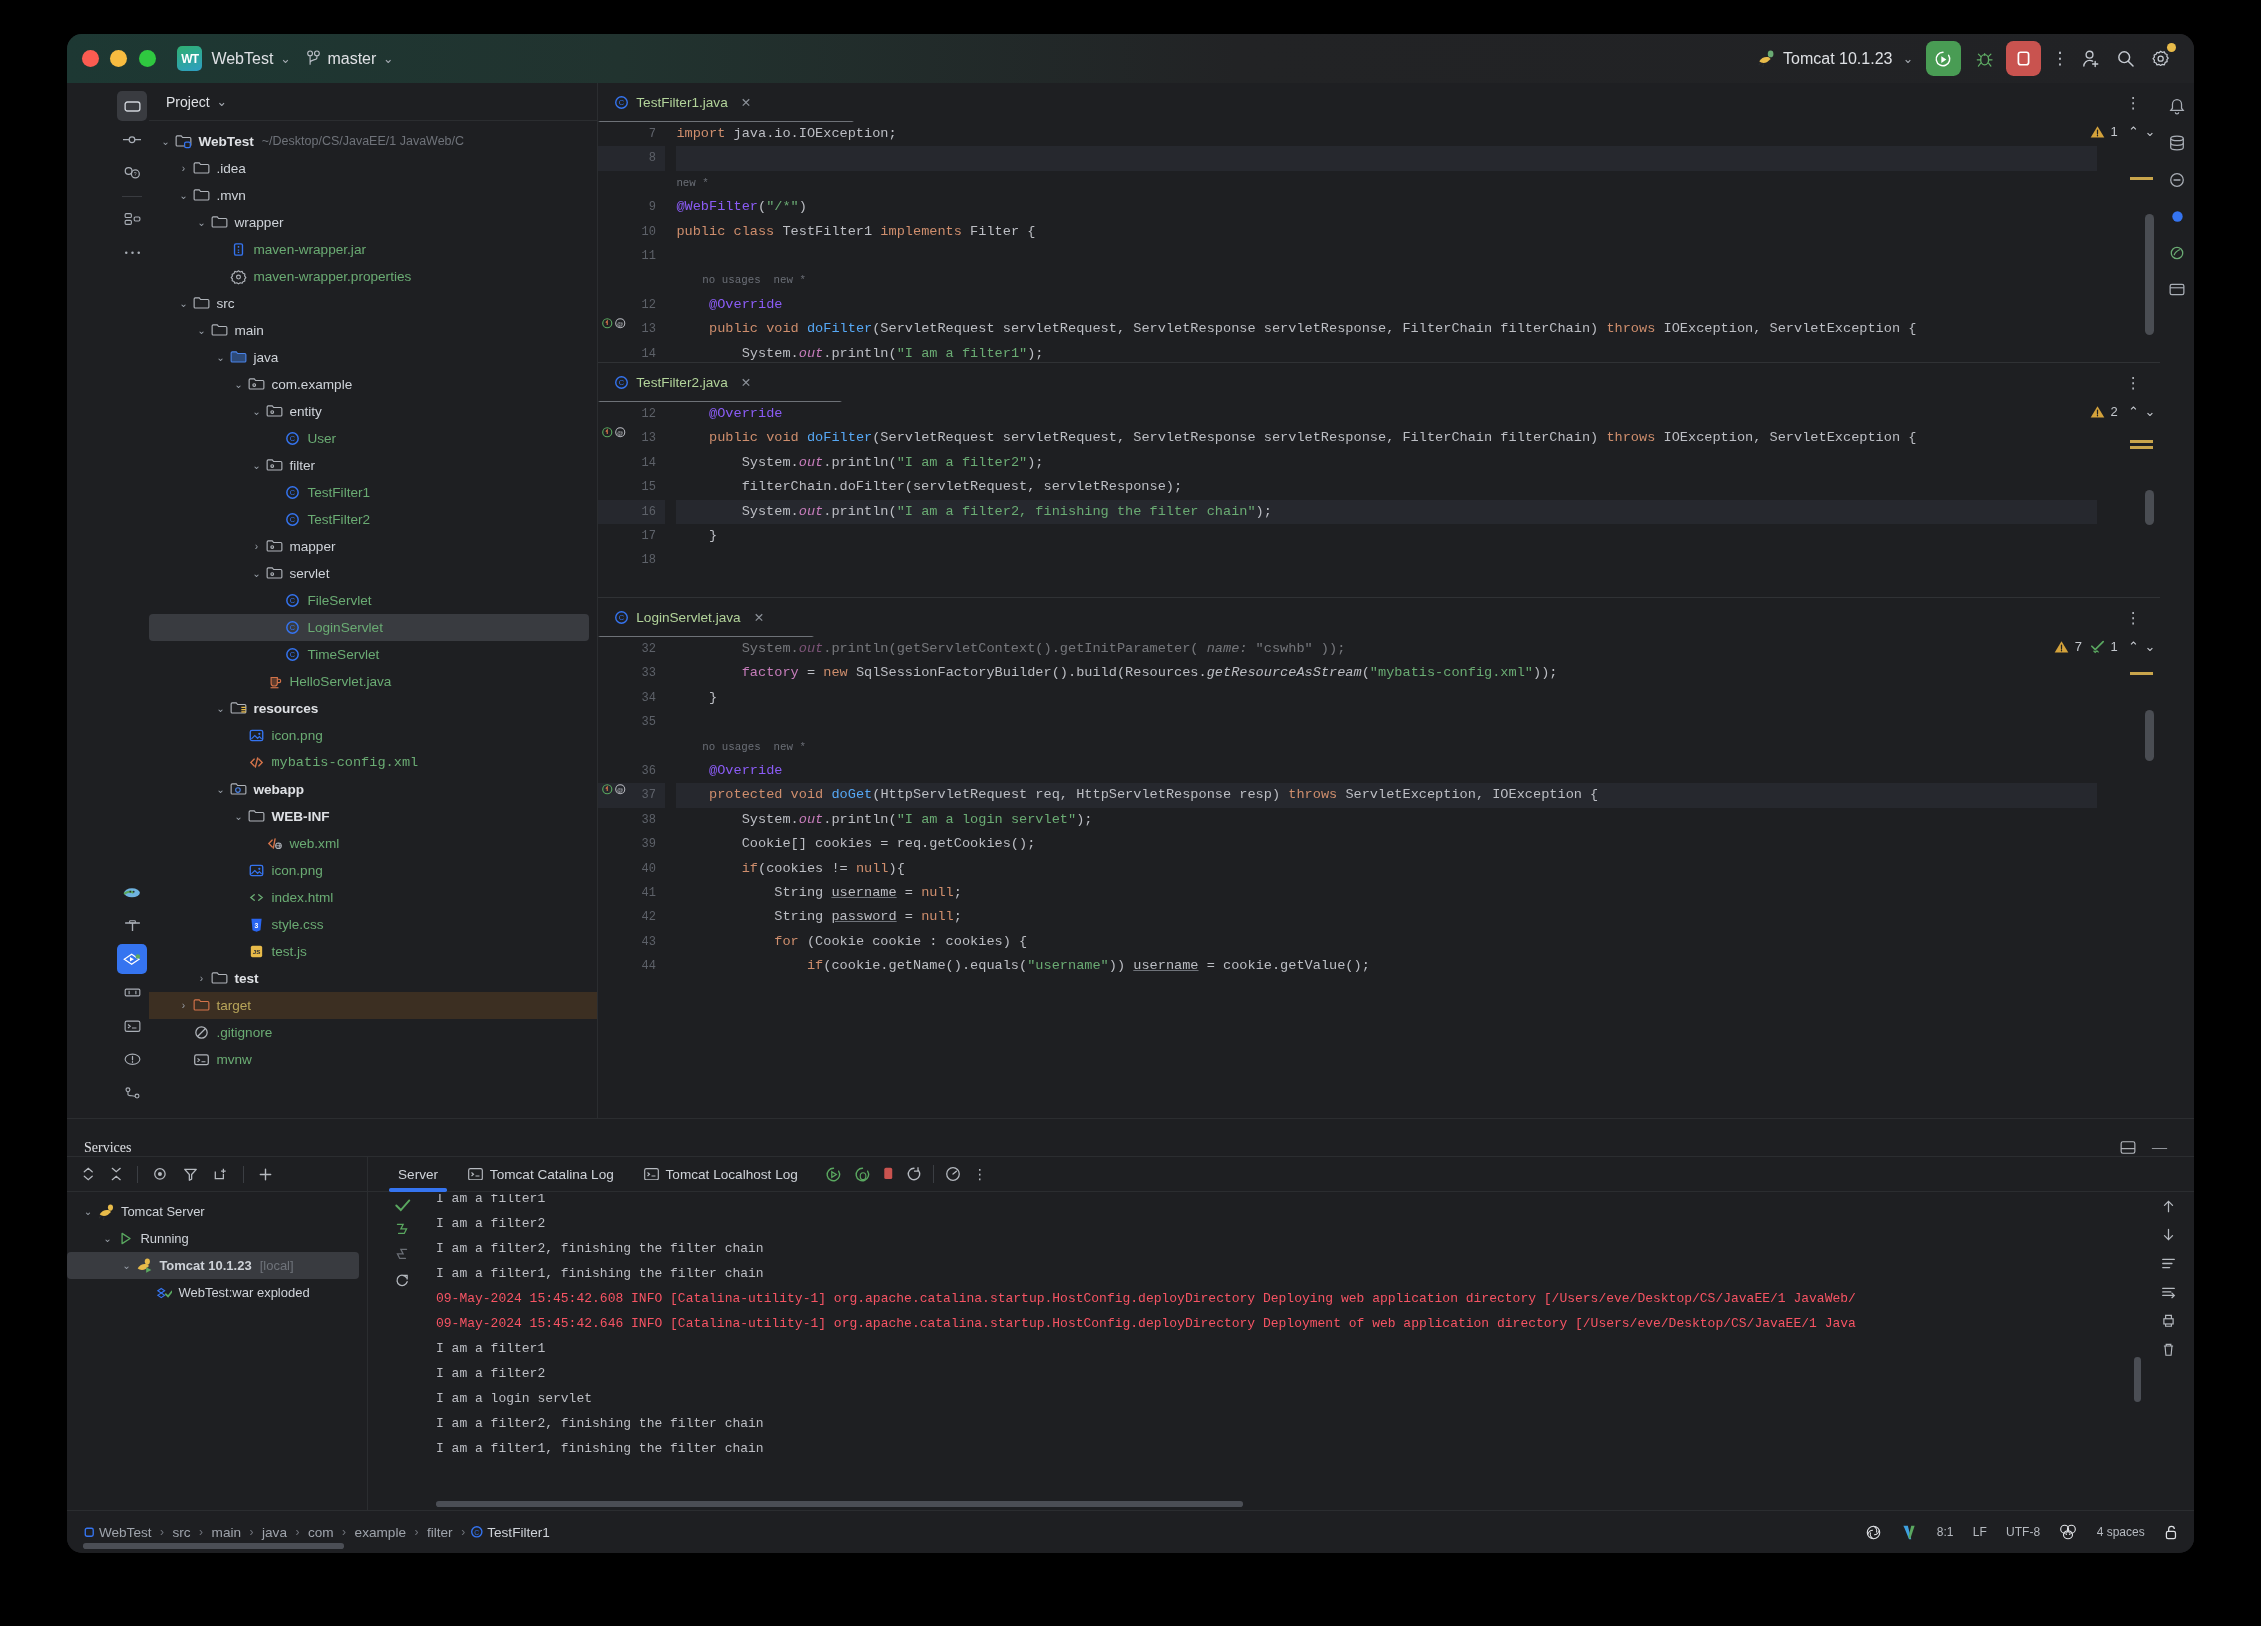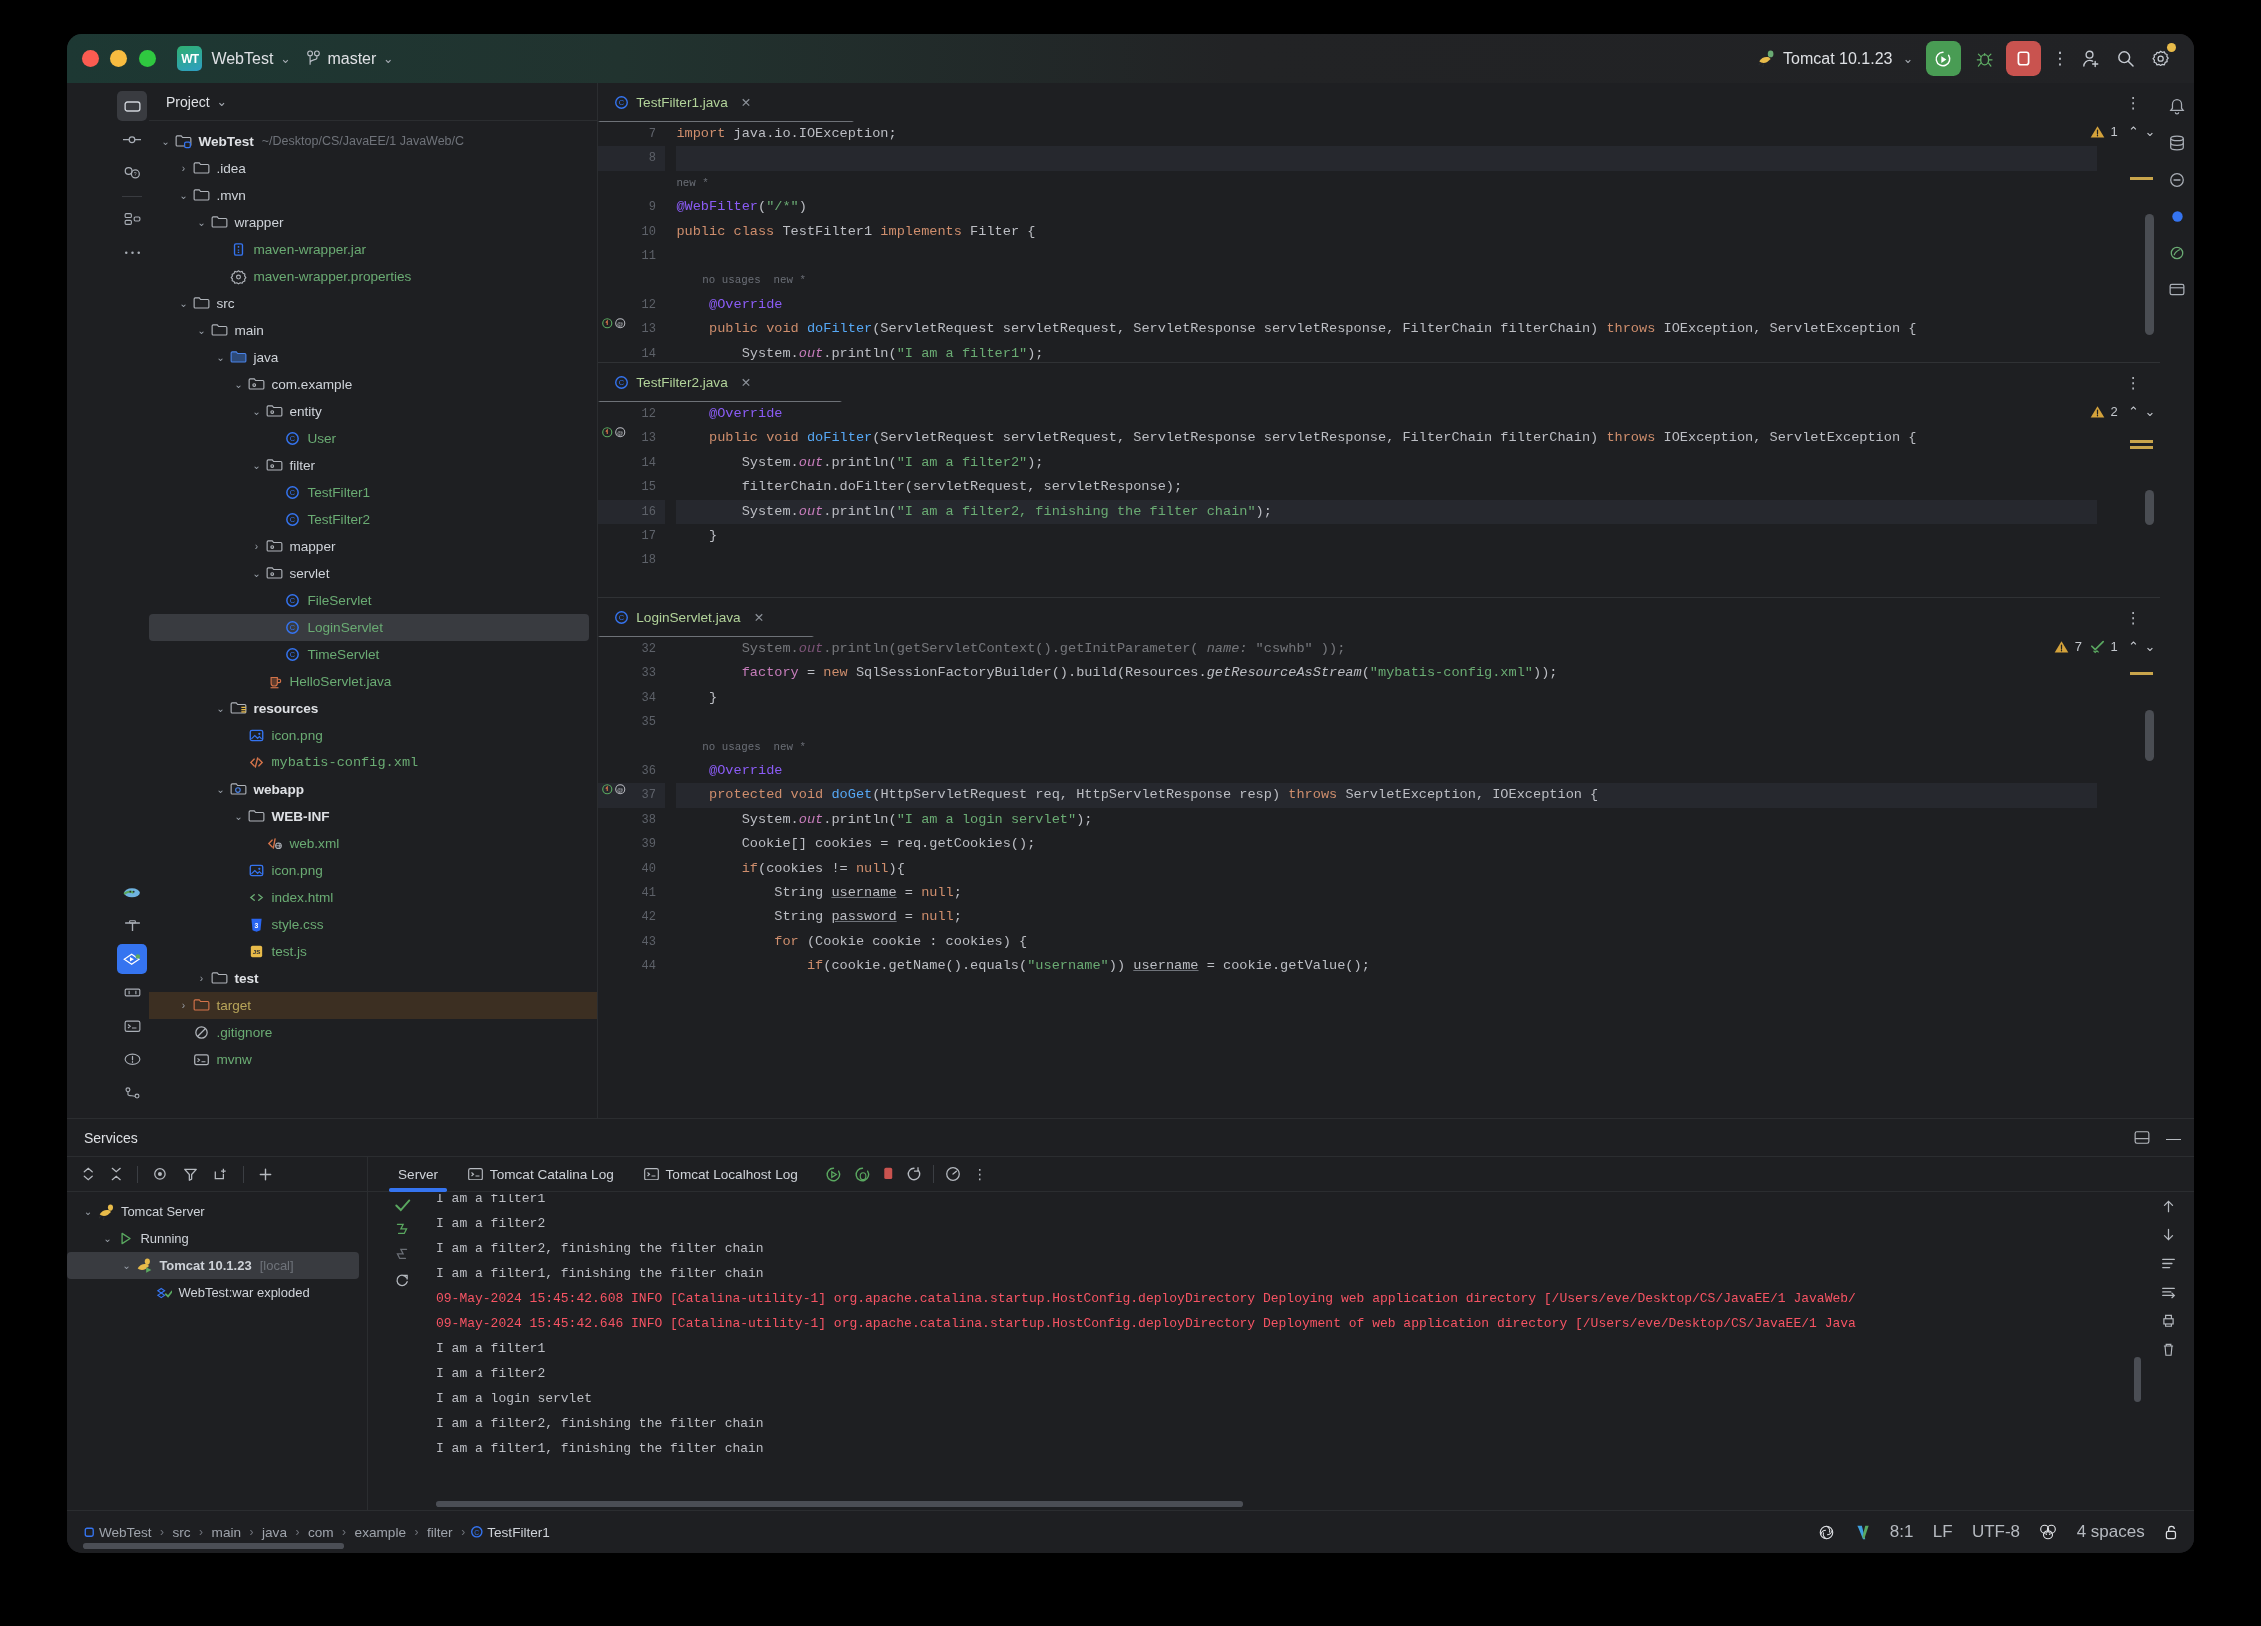--- a/index.html
+++ b/index.html
@@ -162,22 +162,22 @@
   .mark { position: absolute; right: 6.8px; width: 23px; height: 2.8px; background: #c9a54c; }
   .sbthumb { position: absolute; right: 5.7px; width: 9px; border-radius: 4.5px; background: #4a4d53; }
   .tabscroll { position: absolute; left: 0; top: 38px; height: 4.5px; background: #6e7278; border-radius: 2.3px; }
 
   
   .services {
     flex: 0 0 392px; height: 392px; background: #1e1f22;
     border-top: 0.6px solid #2b2d30; display: flex; flex-direction: column;
   }
   .svc-header {
-    height: 38px; flex: 0 0 38px; display: flex; align-items: center;
-    padding: 0 13px 0 17px; border-bottom: 0.6px solid #2b2d30;
+    height: 38px; flex: 0 0 38px; display: flex; align-items: flex-end;
+    padding: 0 27px 0 17px; border-bottom: 0.6px solid #2b2d30; font-family: Liberation Serif, serif;
   }
   .svc-title { color: #dfe1e5; font-size: 14px; }
   .svc-hdr-right { margin-left: auto; display: flex; gap: 16px; color: #b6bac0; font-size: 15px; align-items: center;}
   .svc-row { flex: 1 1 auto; display: flex; min-height: 0; }
   .svc-tree { width: 301px; flex: 0 0 301px; border-right: 0.6px solid #2b2d30; display: flex; flex-direction: column; }
   .svc-toolbar { height: 35px; display: flex; align-items: center; gap: 15px; padding-left: 15px; color: #b6bac0; font-size: 13.6px; border-bottom: 0.6px solid #2b2d30;}
   .svc-items { padding-top: 5.7px; }
   .svc-node { height: 27px; display: flex; align-items: center; font-size: 13px; color: #cfd3d9; white-space: nowrap; }
   .svc-node.sel { background: #393b40; border-radius: 4px; margin-right: 8px; }
   .svc-console { flex: 1 1 auto; display: flex; flex-direction: column; min-width: 0; }
@@ -197,21 +197,21 @@
   
   .statusbar {
     height: 43px; flex: 0 0 43px; background: #1e1f22;
     display: flex; align-items: center; padding: 0 15px 0 16px;
     border-top: 0.6px solid #2b2d30;
   }
   .crumbs { display: flex; align-items: center; gap: 0; font-size: 13.6px; color: #9fa4ac; }
   .crumb { padding: 0 3.4px; }
   .crumb.last { color: #cfd3d9; }
   .csep { color: #6f737a; padding: 0 5.1px; font-size: 12px; }
-  .status-right { margin-left: auto; display: flex; align-items: center; gap: 19.3px; font-size: 17px; color: #b6bac0; }
+  .status-right { margin-left: auto; display: flex; align-items: center; gap: 19.3px; font-size: 12px; color: #b6bac0; }
 
   
   .rightrail {
     width: 34px; flex: 0 0 34px; background: #1e1f22;
     display: flex; flex-direction: column; align-items: center; padding-top: 8px; gap: 6.8px;
   }
   svg { display: block; }
 </style>
 </head>
 <body>

